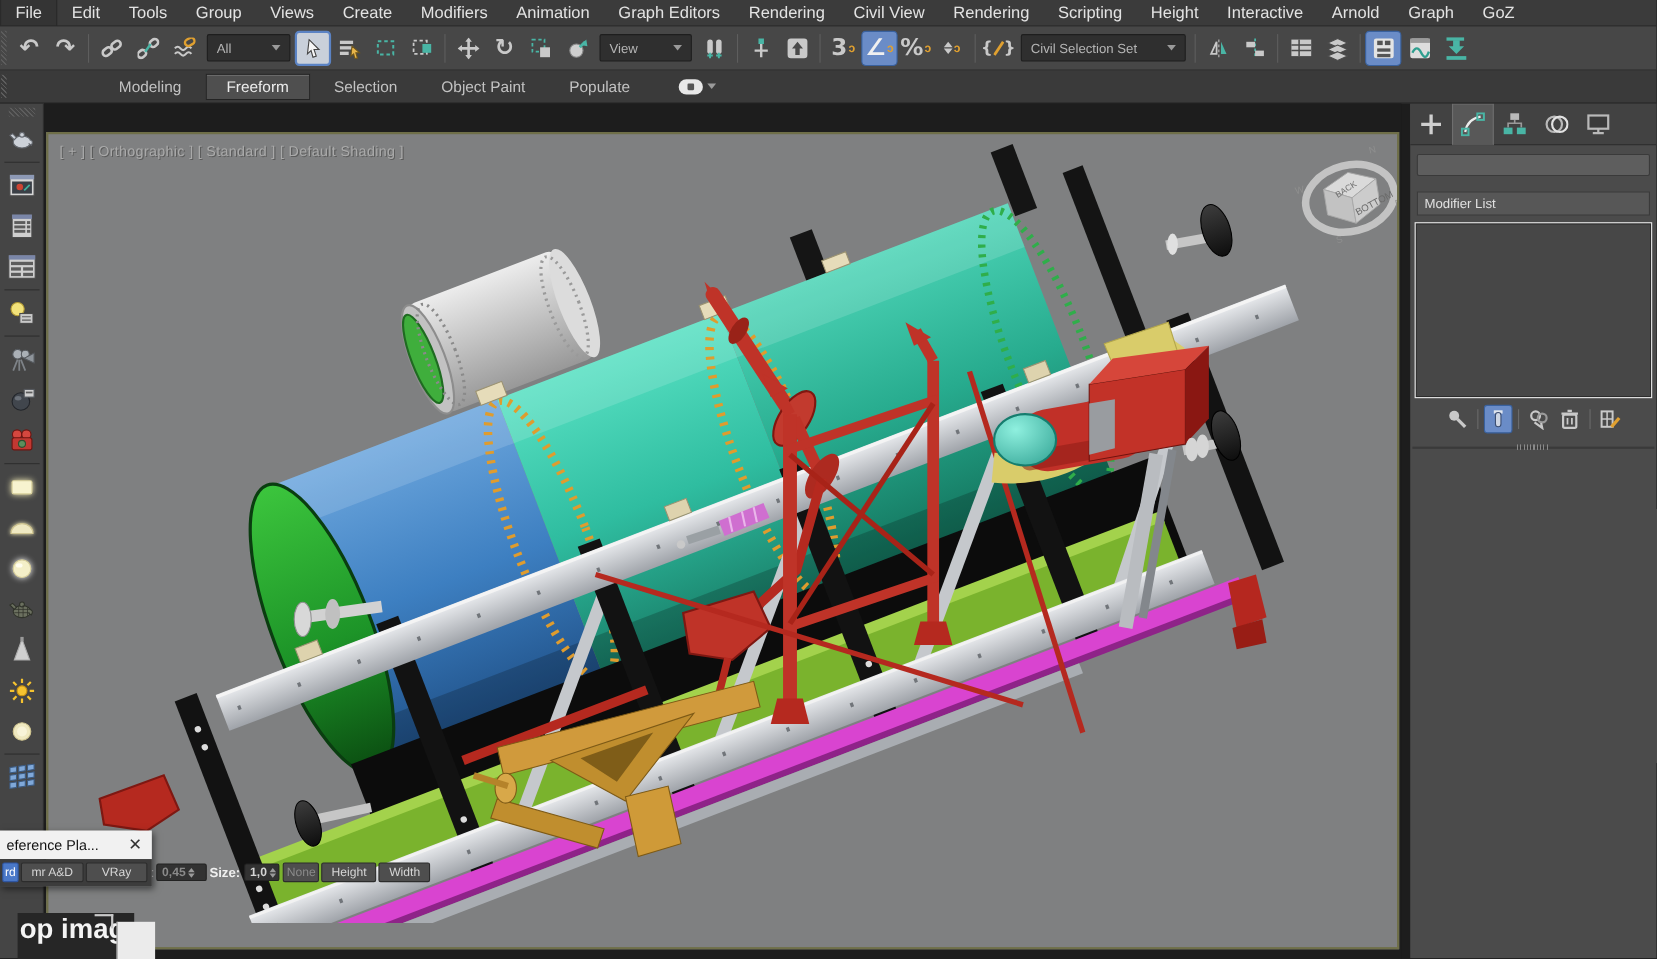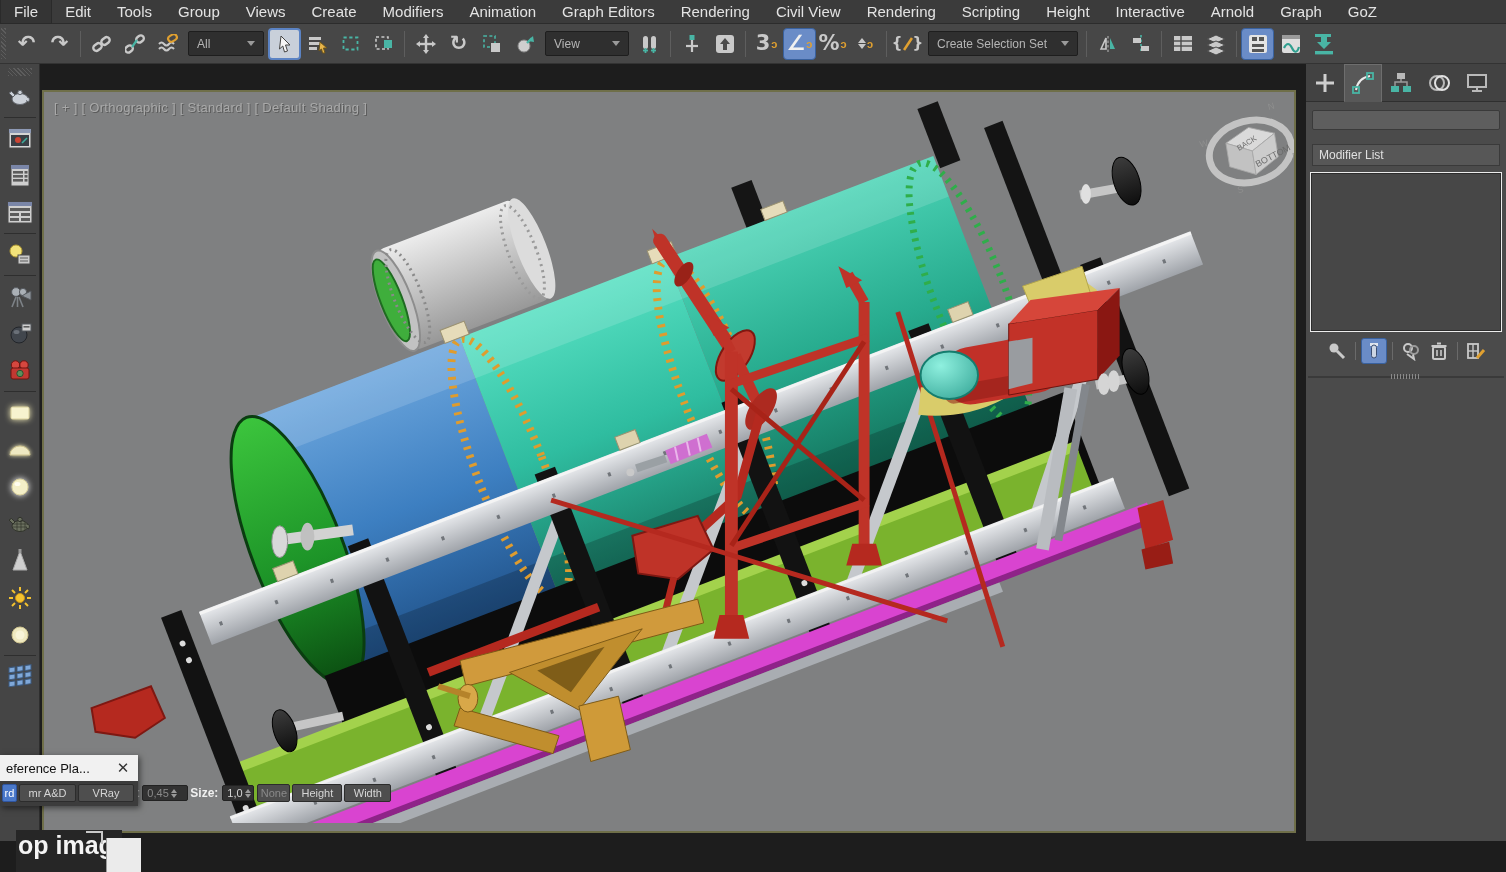--- a/index.html
+++ b/index.html
@@ -60,21 +60,21 @@
   .vp-wrap { flex:1; position:relative; background:#1d1d1d; padding:26px 2px 8px 2px; }
   .viewport { position:relative; width:100%; height:100%; background:#7f8081;
               border:2px solid #6f6f49; overflow:hidden; }
   .vp-label { position:absolute; left:10px; top:8px; font-size:13px; color:#a9a9a9;
               text-shadow:1px 1px 0 #5c5c5c; letter-spacing:.3px; }
   .scene { position:absolute; inset:0; }
 
   .gap-col { width:8px; background:#1d1d1d; }
 
   
-  .cpanel { width:200px; background:#4b4b4b; display:flex; flex-direction:column; overflow:hidden; }
+  .cpanel { width:224px; background:#4b4b4b; display:flex; flex-direction:column; overflow:hidden; }
   .ptabs { display:flex; background:#424242; border-bottom:1px solid #2f2f2f; height:38px; }
   .ptab { width:38px; height:38px; display:flex; align-items:center; justify-content:center; flex:none; }
   .ptab.active { background:#585858; border:1px solid #6e6e6e; border-bottom-color:#585858; }
   .namefield { height:20px; margin:8px 6px 4px 6px; background:#5e5e5e; border:1px solid #3a3a3a;
                border-radius:2px; }
   .modlist { height:22px; margin:10px 6px 4px 6px; background:#575757; border:1px solid #3a3a3a;
              display:flex; align-items:center; padding:0 6px; color:#e0e0e0; font-size:12px; }
   .stackbox { height:160px; margin:2px 4px; background:#474747; border:1px solid #ececec;
               box-shadow:inset 0 0 0 1px #2c2c2c; }
   .stackbtns { display:flex; align-items:center; justify-content:center; gap:2px; height:34px; }
@@ -91,21 +91,21 @@
   .dlg-title { height:26px; background:#f1f1f1; display:flex; align-items:center;
                padding:0 6px; font-size:13px; color:#111; }
   .dlg-close { margin-left:auto; font-size:15px; color:#333; width:18px; text-align:center; }
   .dlg-body { background:#3c3c3c; padding:3px 2px 4px 2px; display:flex; flex-direction:row; gap:3px; }
   .dlg-row { display:flex; align-items:center; gap:2px; }
   .chip { background:#4e4e4e; border:1px solid #2c2c2c; border-radius:2px; color:#d6d6d6;
           font-size:11px; padding:2px 0; text-align:center; }
   .chip.cut { width:15px; background:#4a78c8; border-color:#2f55a0; color:#fff; }
   .chip.dim { color:#8a8a8a; }
   .spin { display:flex; align-items:center; background:#323232; border:1px solid #222;
-          border-radius:2px; font-size:11px; padding:1px 2px 1px 4px; gap:2px; }
+          border-radius:2px; font-size:11px; padding:1px 2px 1px 4px; gap:2px;font-weight:bold; }
   .spin .arrows { display:flex; flex-direction:column; gap:1px; }
   .spin .arrows i { width:0; height:0; border-left:3px solid transparent; border-right:3px solid transparent; }
   .spin .arrows .u { border-bottom:4px solid #9a9a9a; } .spin .arrows .d { border-top:4px solid #9a9a9a; }
   .dlg-lbl { color:#f0f0f0; font-size:12px; font-weight:bold; }
   .dlg-lbl.dim { color:#8a8a8a; font-weight:normal; }
 
   
   .dropzone { position:absolute; left:16px; top:830px; width:106px; height:42px; background:#262626;
               overflow:hidden; z-index:20; }
   .dropzone .big { font-size:25px; font-weight:bold; color:#f4f4f4; line-height:30px; padding-left:2px;
@@ -293,21 +293,21 @@
     </div>
     <div class="tb-sep"></div>
     <div class="tbtn">
       <span class="glyph small">{</span>
       <svg width="10" height="16">
           <line x1="1" y1="14" x2="9" y2="2" stroke="#e0a030" stroke-width="2.6"></line>
         </svg>
       <span class="glyph small">}</span>
     </div>
     <div class="dd" style="width:150px">
-      <span>Create Selection Set</span>
+      <span>Civil Selection Set</span>
         <span class="caret"></span>
     </div>
     <div class="tb-sep"></div>
     <div class="tbtn">
       <svg width="20" height="20">
           <polygon points="3,15 8,4 8,15" fill="none" stroke="#c9c9c9" stroke-width="1.6"></polygon>
         <polygon points="12,4 17,15 12,15" fill="#49b5a5"></polygon>
         <line x1="10" y1="2" x2="10" y2="18" stroke="#9a9a9a" stroke-width="1.4" stroke-dasharray="2.5 2"></line>
         </svg>
     </div>
@@ -357,20 +357,34 @@
     </div>
     <div class="tbtn">
       <svg width="24" height="24">
           <rect x="3" y="2" width="16" height="3" fill="#49b5a5"></rect>
         <polygon points="12,17 5,10 9,10 9,4.5 15,4.5 15,10 19,10" fill="#49b5a5"></polygon>
         <rect x="3" y="19" width="18" height="3.4" fill="#49b5a5"></rect>
         </svg>
     </div>
   </div>
 
+  <div class="ribbon">
+    <div class="grip"></div>
+    <span class="rtab">Modeling</span>
+    <span class="rtab active">Freeform</span>
+    <span class="rtab">Selection</span>
+    <span class="rtab">Object Paint</span>
+    <span class="rtab">Populate</span>
+    <span class="roverflow">
+      <span class="pill">
+          <i></i>
+        </span>
+      <span class="caret"></span>
+    </span>
+  </div>
 
   <div class="workspace">
 
     <div class="sidebar">
       <div class="sgrip"></div>
       <div class="sbtn">
         <svg width="26" height="26">
             <g fill="#ccd1d8" stroke="#62666c">
           <ellipse cx="13" cy="15" rx="8" ry="5.5"></ellipse>
               <polygon points="6,13 2,9 4.5,7.5 8,11"></polygon>

